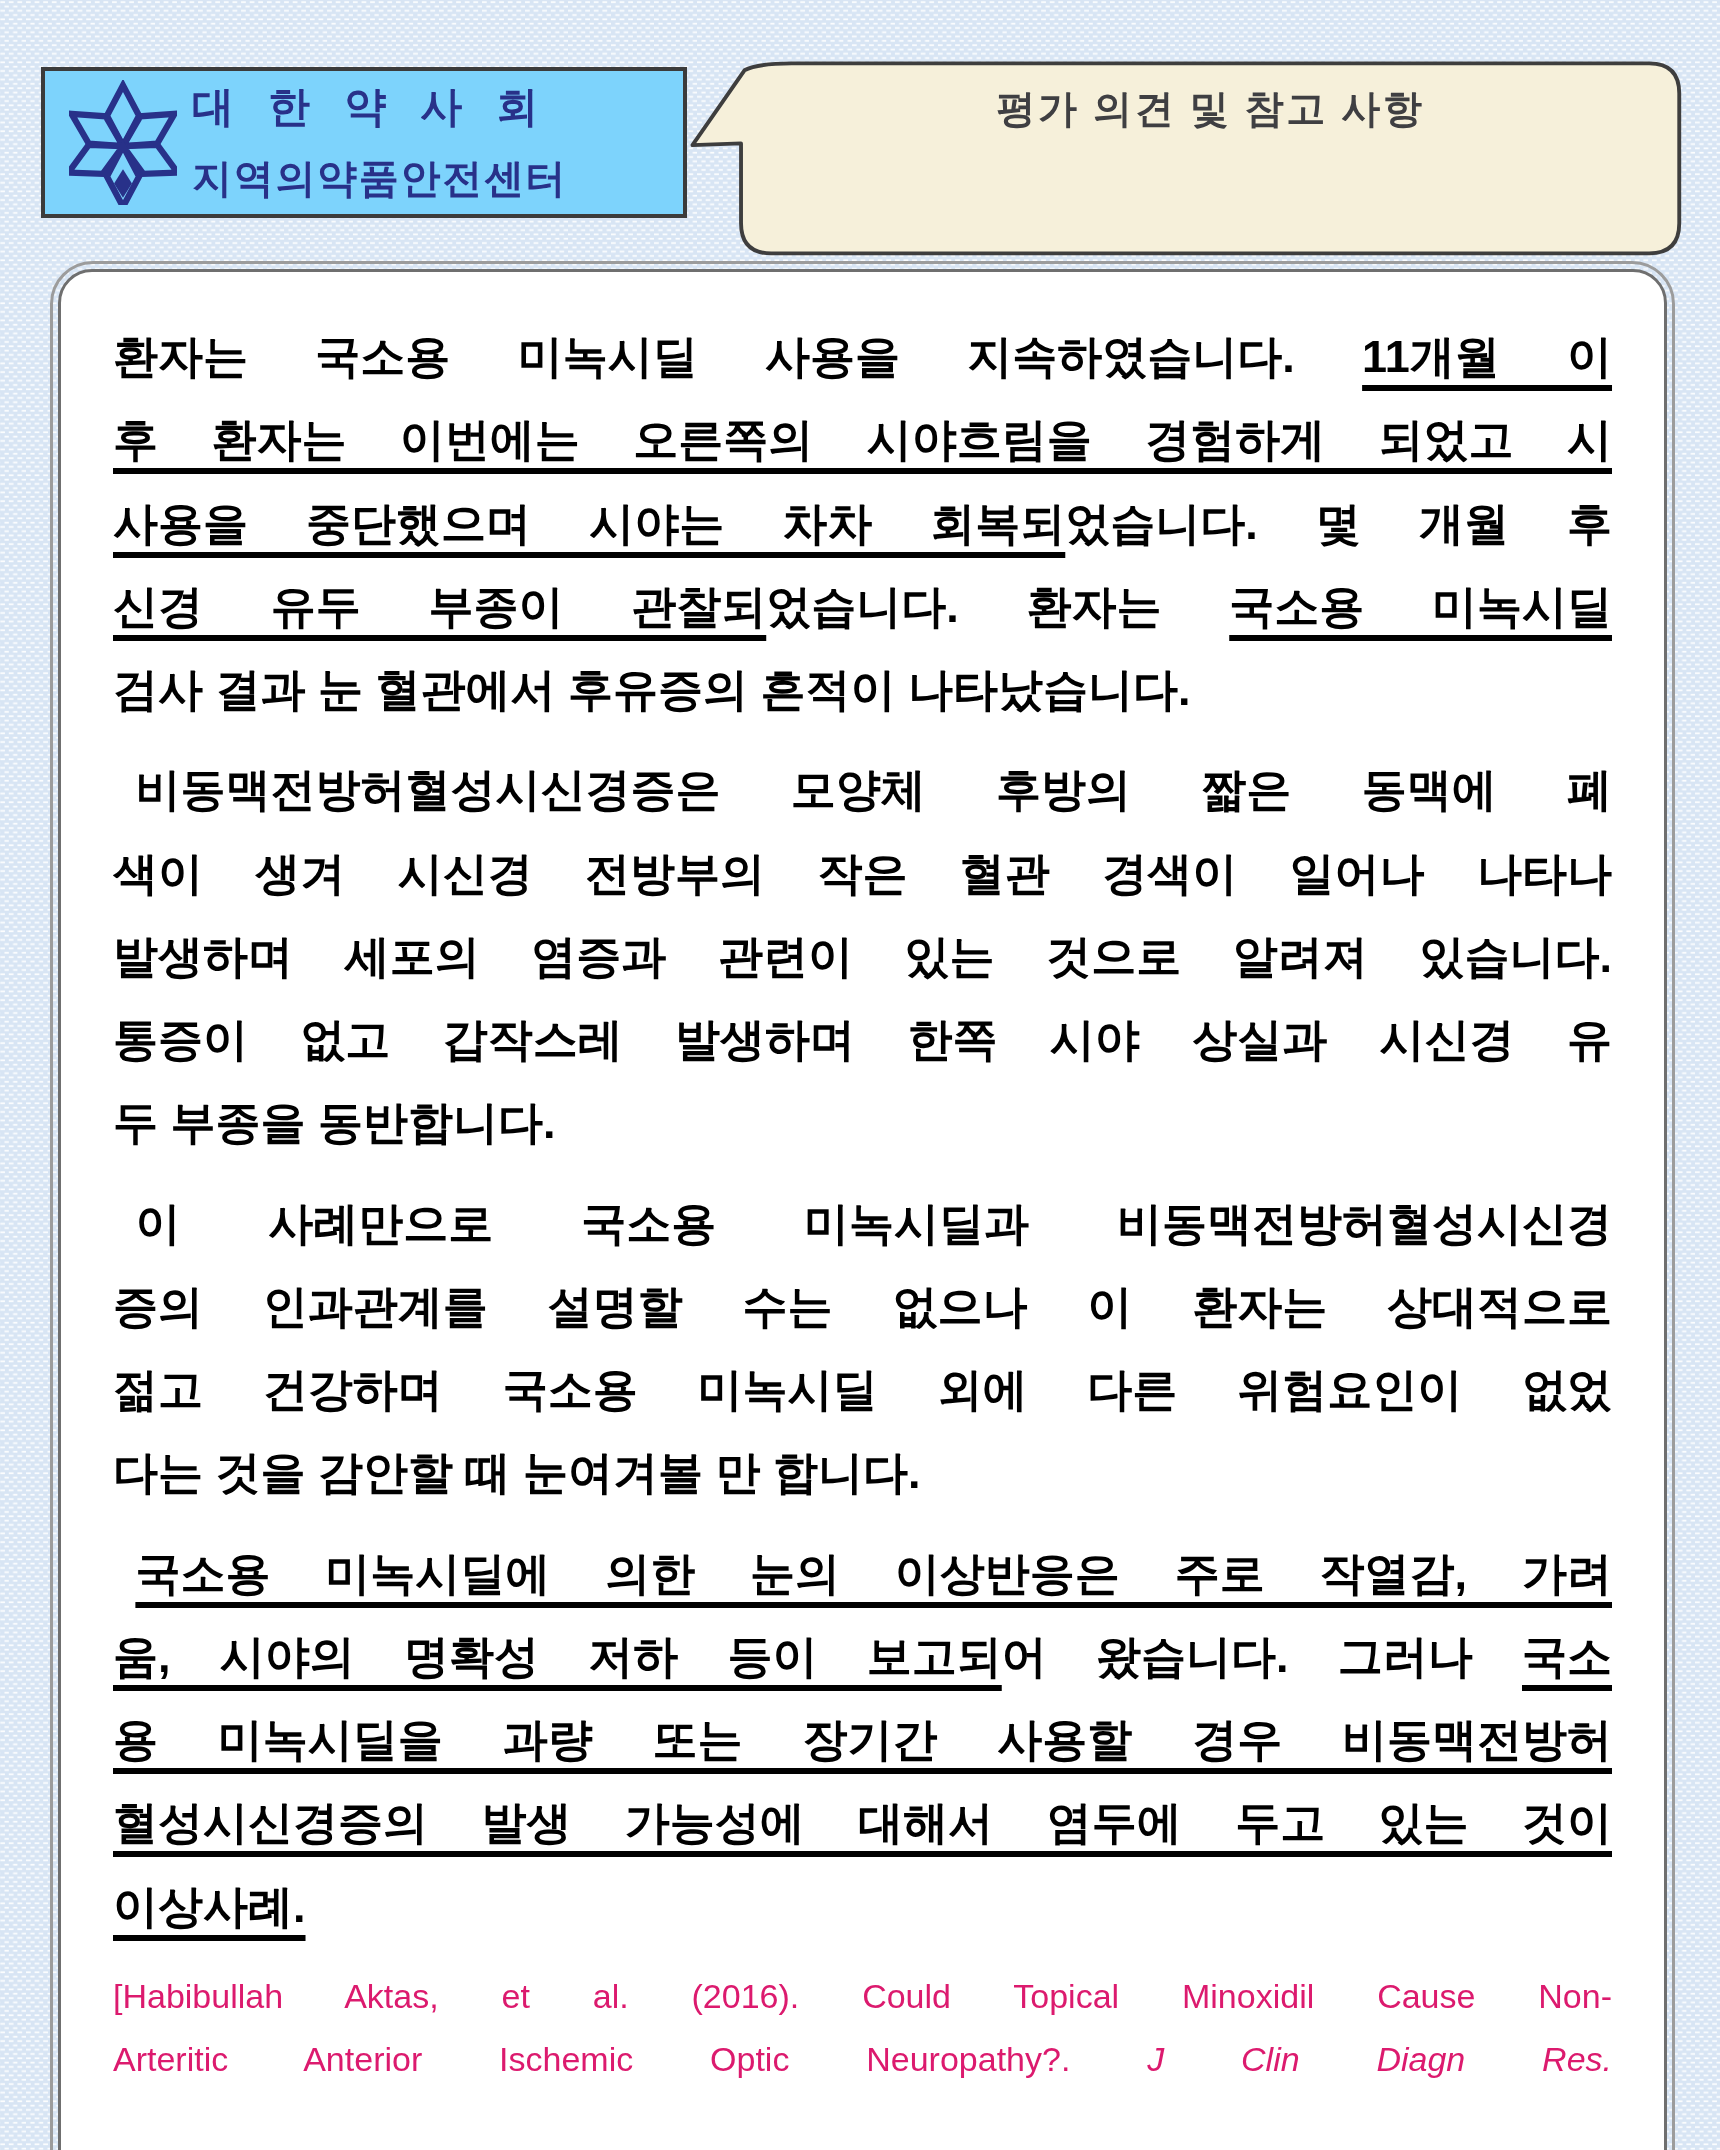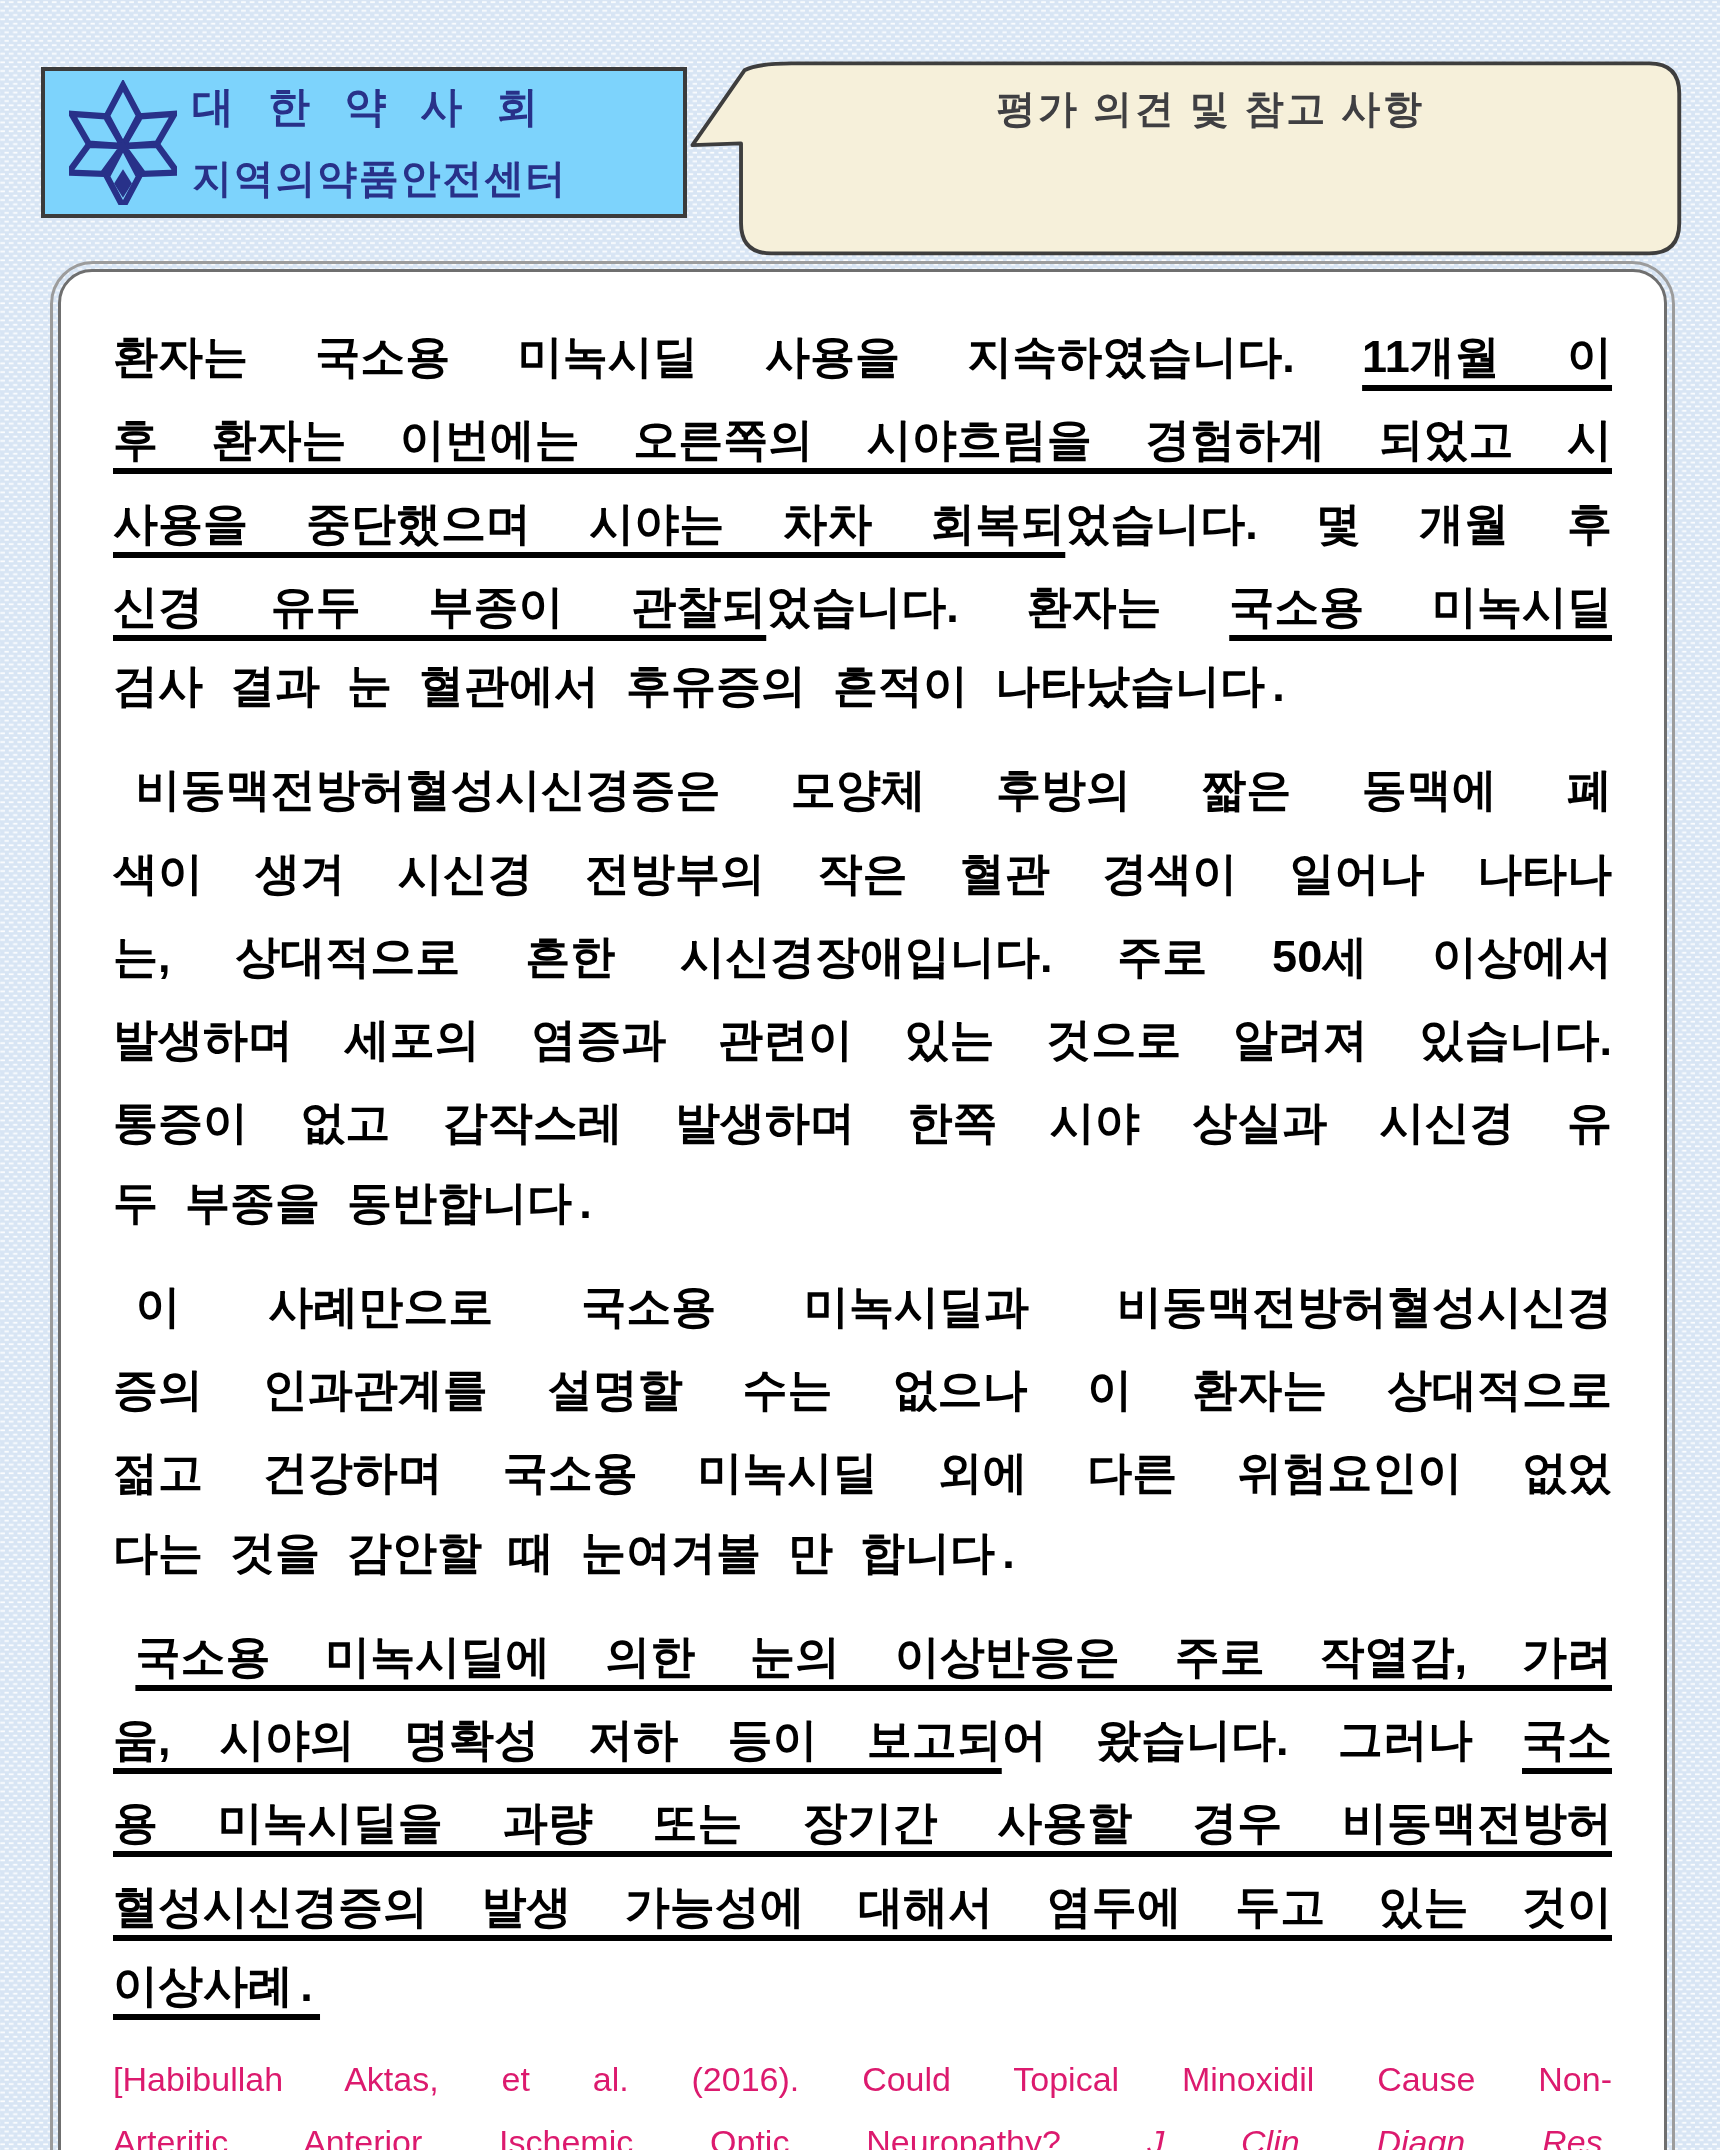--- a/index.html
+++ b/index.html
@@ -43,21 +43,21 @@
     content:"";position:absolute;inset:-11.2px;border:3px solid #9c9c9c;
     border-radius:43px;pointer-events:none;
   }
   .body-text{
     position:absolute;left:52px;right:52px;top:43px;
     font-size:45px;font-weight:700;color:#000000;line-height:1.85;
   }
   .para{margin:0 0 17px 0;}
   .para:last-of-type{margin-bottom:0;}
   .line{text-align:justify;text-align-last:justify;}
-  .line.lastline{text-align-last:left;font-family:Liberation Mono, monospace;}
+  .line.lastline{text-align-last:left;}
   .line.indent{text-indent:22.4px;}
   .u{
     text-decoration:underline;
     text-decoration-thickness:5.6px;
     text-underline-offset:13px;
     text-decoration-skip-ink:none;
   }
   .i{font-style:italic;}
   .citation{
     margin-top:17px;font-size:34px;font-weight:400;color:#dc1a6e;line-height:1.85;
@@ -121,21 +121,20 @@
       <div class="para">
         <div class="line"><span class="">환자는 국소용 미녹시딜 사용을 지속하였습니다. </span><span class="u">11개월 이</span></div>
         <div class="line"><span class="u">후 환자는 이번에는 오른쪽의 시야흐림을 경험하게 되었고 시</span></div>
         <div class="line"><span class="u">사용을 중단했으며 시야는 차차 회복되</span><span class="">었습니다. 몇 개월 후</span></div>
         <div class="line"><span class="u">신경 유두 부종이 관찰되</span><span class="">었습니다. 환자는 </span><span class="u">국소용 미녹시딜</span></div>
         <div class="line lastline"><span class="">검사 결과 눈 혈관에서 후유증의 흔적이 나타났습니다.</span></div>
       </div>
       <div class="para">
         <div class="line indent"><span class="">비동맥전방허혈성시신경증은 모양체 후방의 짧은 동맥에 폐</span></div>
         <div class="line"><span class="">색이 생겨 시신경 전방부의 작은 혈관 경색이 일어나 나타나</span></div>
-        <div class="line"><span class="">는, 상대적으로 흔한 시신경장애입니다. 주로 50세 이상에서</span></div>
         <div class="line"><span class="">발생하며 세포의 염증과 관련이 있는 것으로 알려져 있습니다.</span></div>
         <div class="line"><span class="">통증이 없고 갑작스레 발생하며 한쪽 시야 상실과 시신경 유</span></div>
         <div class="line lastline"><span class="">두 부종을 동반합니다.</span></div>
       </div>
       <div class="para">
         <div class="line indent"><span class="">이 사례만으로 국소용 미녹시딜과 비동맥전방허혈성시신경</span></div>
         <div class="line"><span class="">증의 인과관계를 설명할 수는 없으나 이 환자는 상대적으로</span></div>
         <div class="line"><span class="">젊고 건강하며 국소용 미녹시딜 외에 다른 위험요인이 없었</span></div>
         <div class="line lastline"><span class="">다는 것을 감안할 때 눈여겨볼 만 합니다.</span></div>
       </div>

